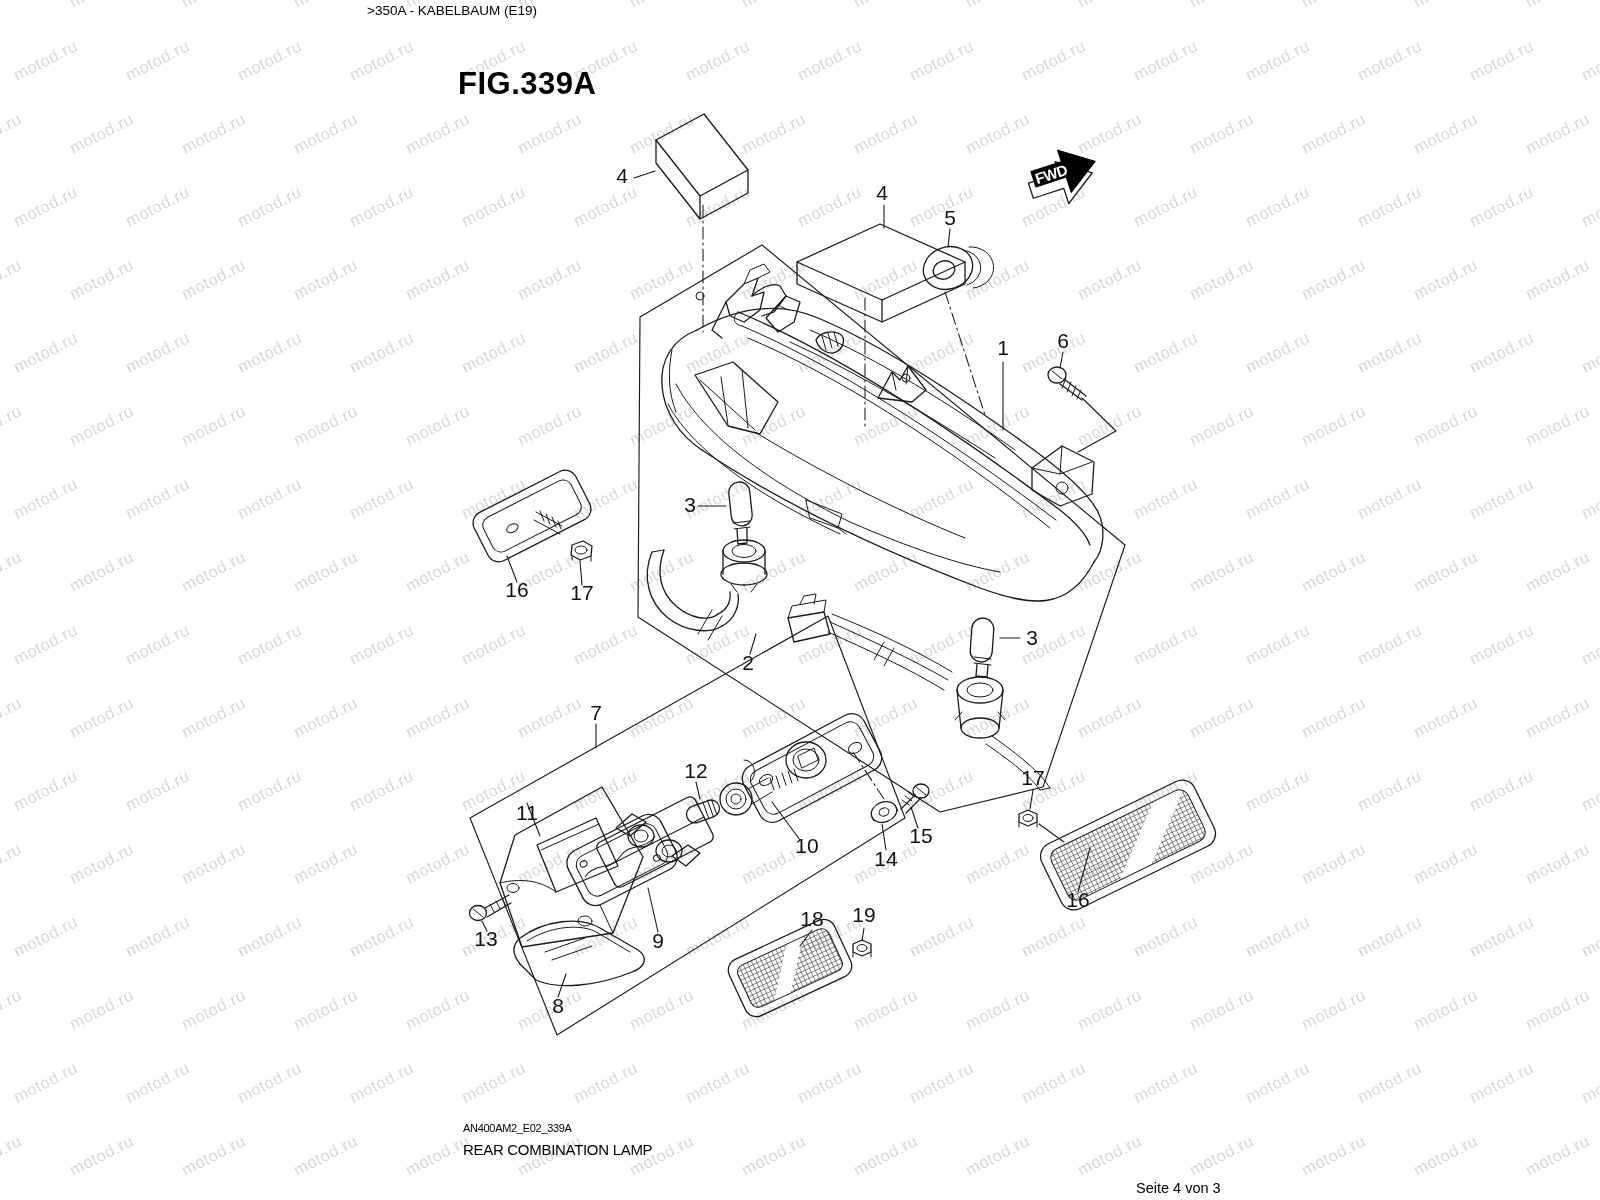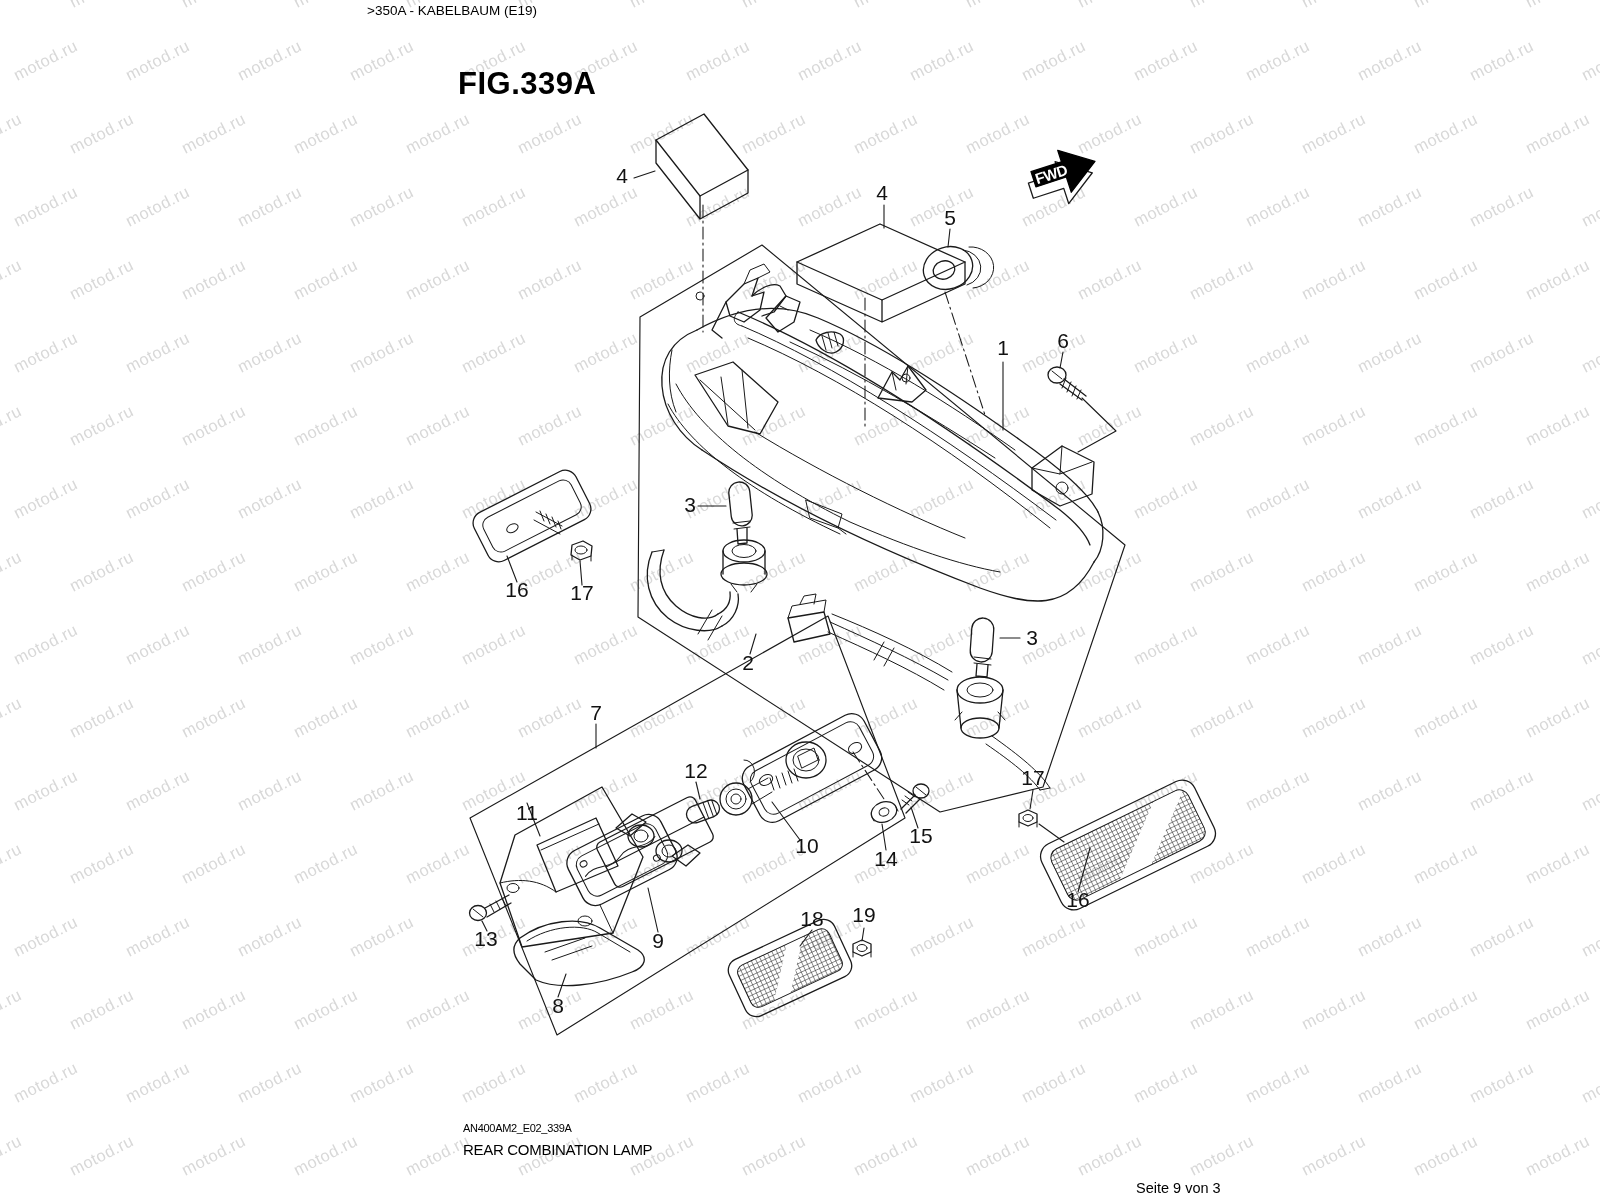--- a/index.html
+++ b/index.html
@@ -696,15 +696,15 @@
         <text x="921" y="843" class="callout">15</text>
         <text x="812" y="926" class="callout">18</text>
         <text x="864" y="922" class="callout">19</text>
         <text x="1033" y="785" class="callout">17</text>
         <text x="1078" y="907" class="callout">16</text>
       </g>
   </svg>
 
   <div class="footer-code">AN400AM2_E02_339A</div>
   <div class="footer-caption">REAR COMBINATION LAMP</div>
-  <div class="page-ind">Seite 9 von 3</div>
+  <div class="page-ind">Seite 4 von 3</div>
 
 </div>
 
 </body></html>

